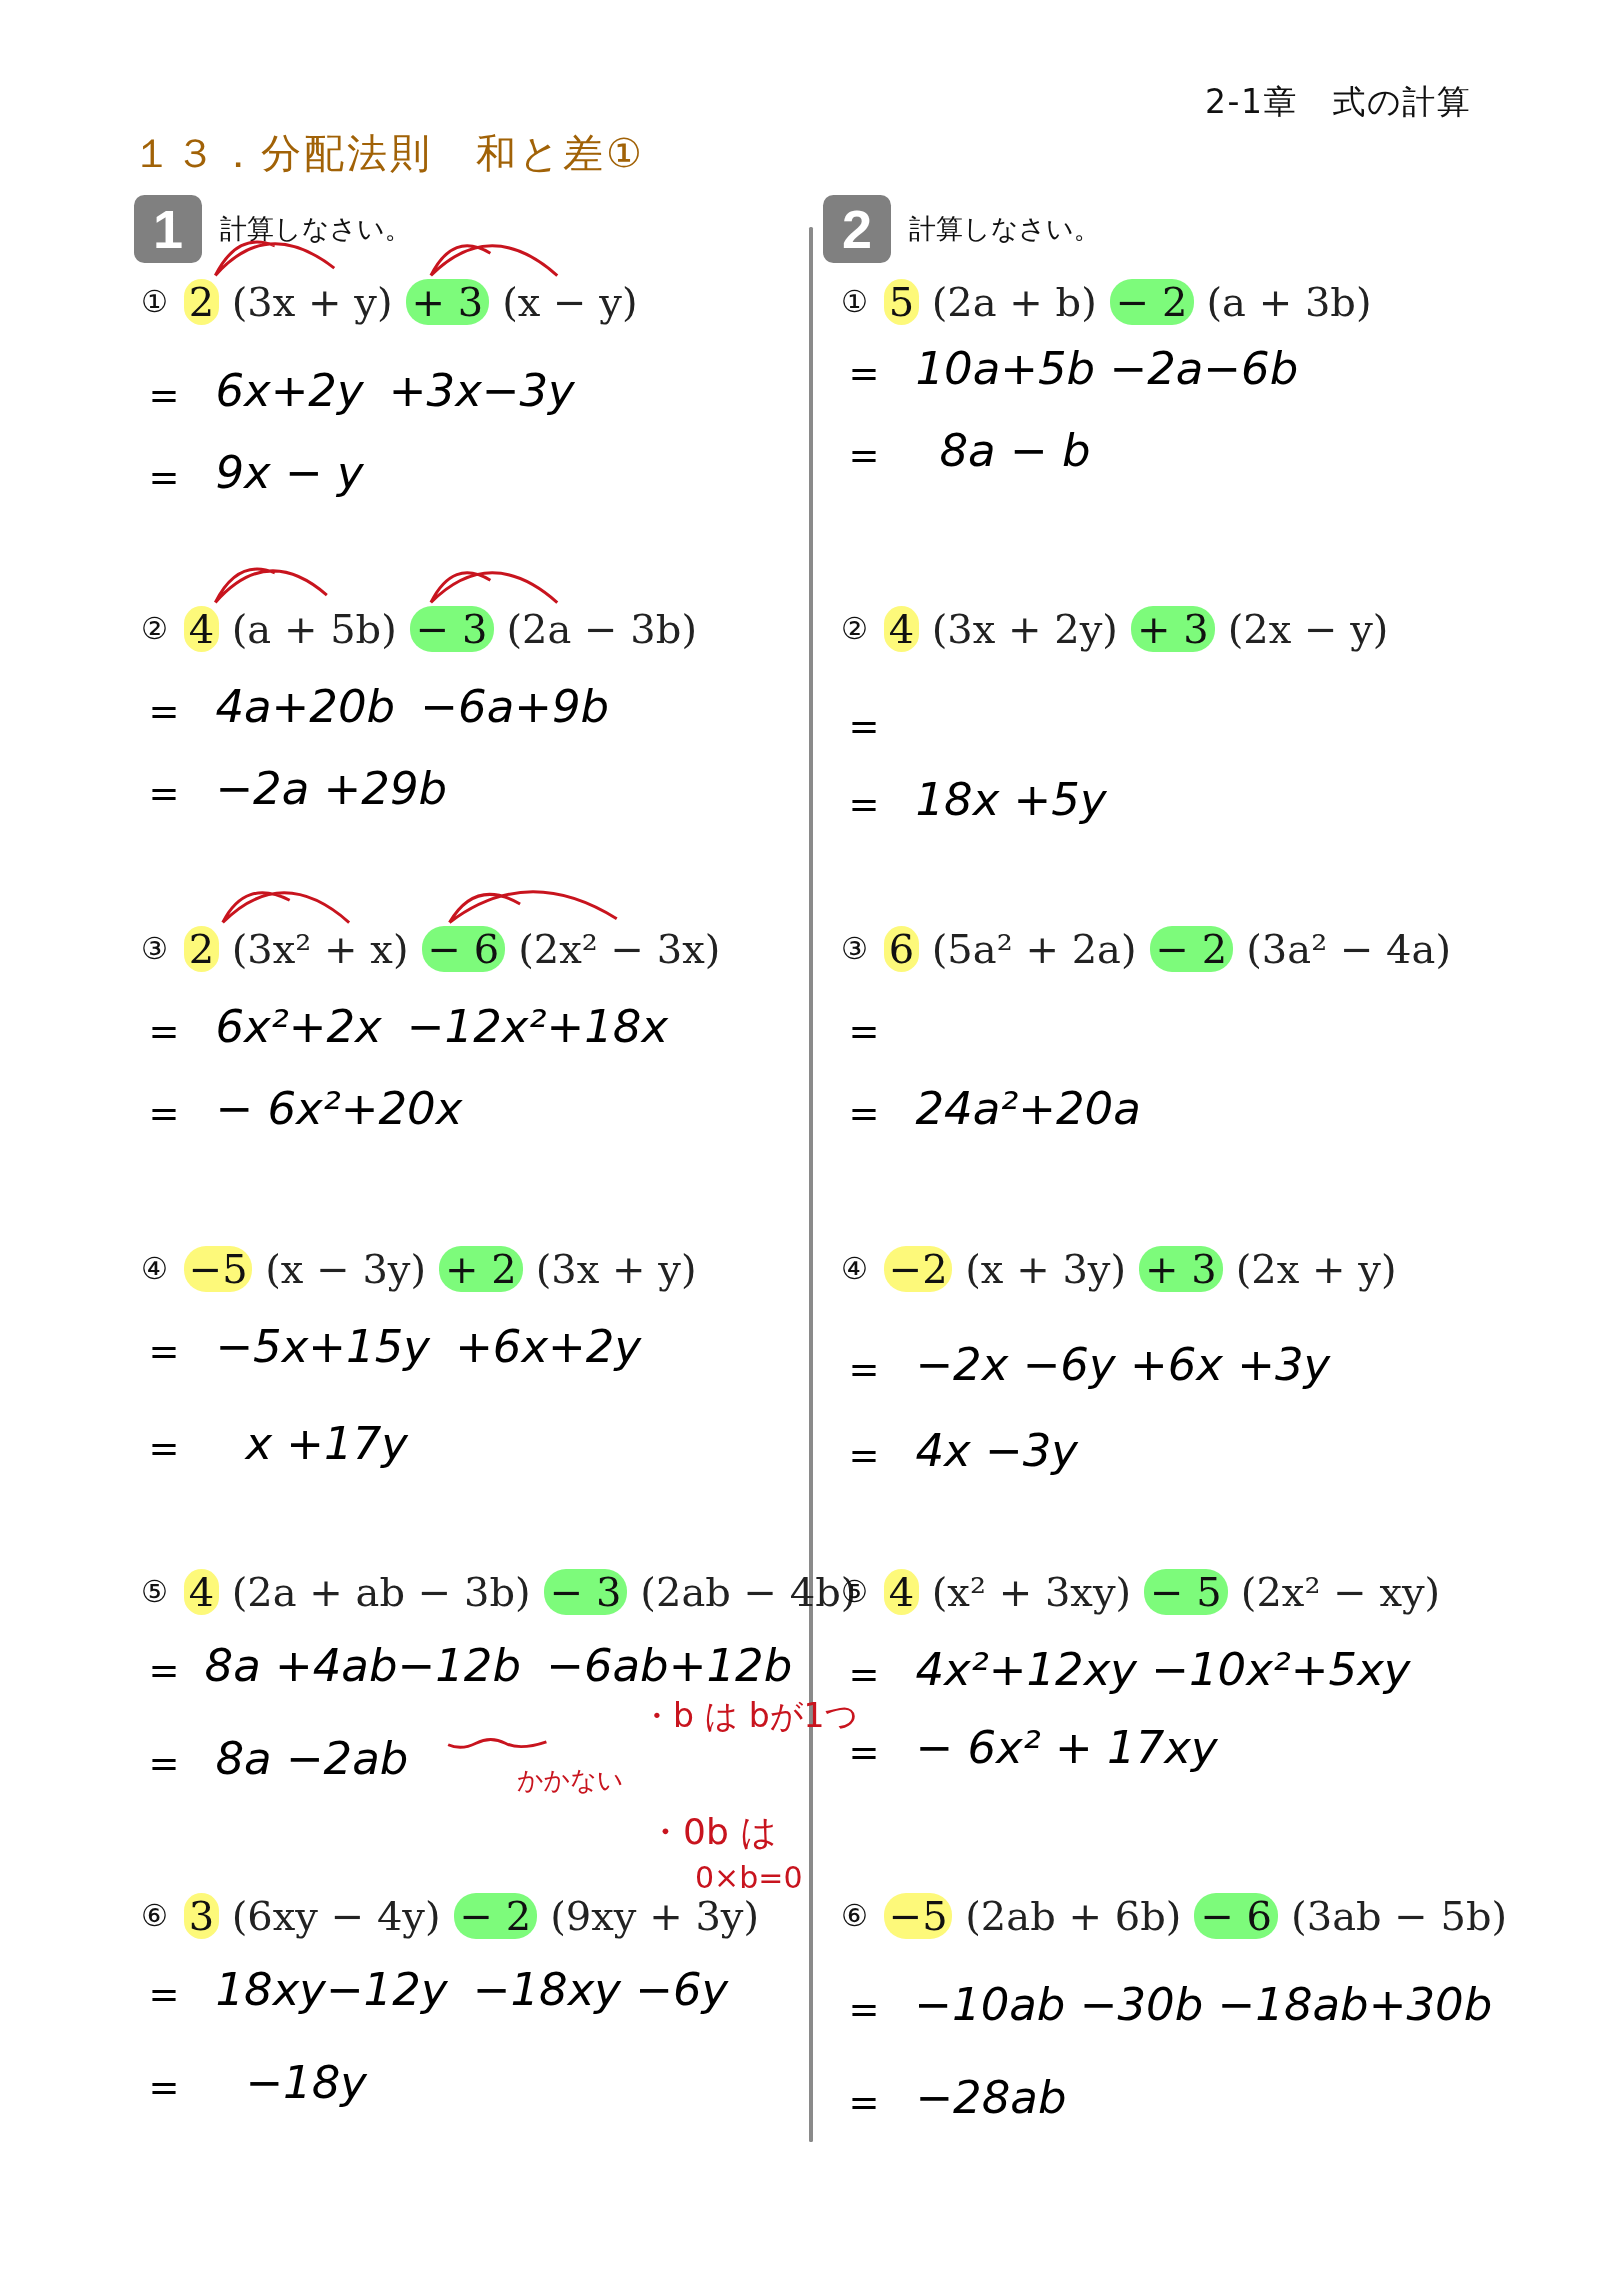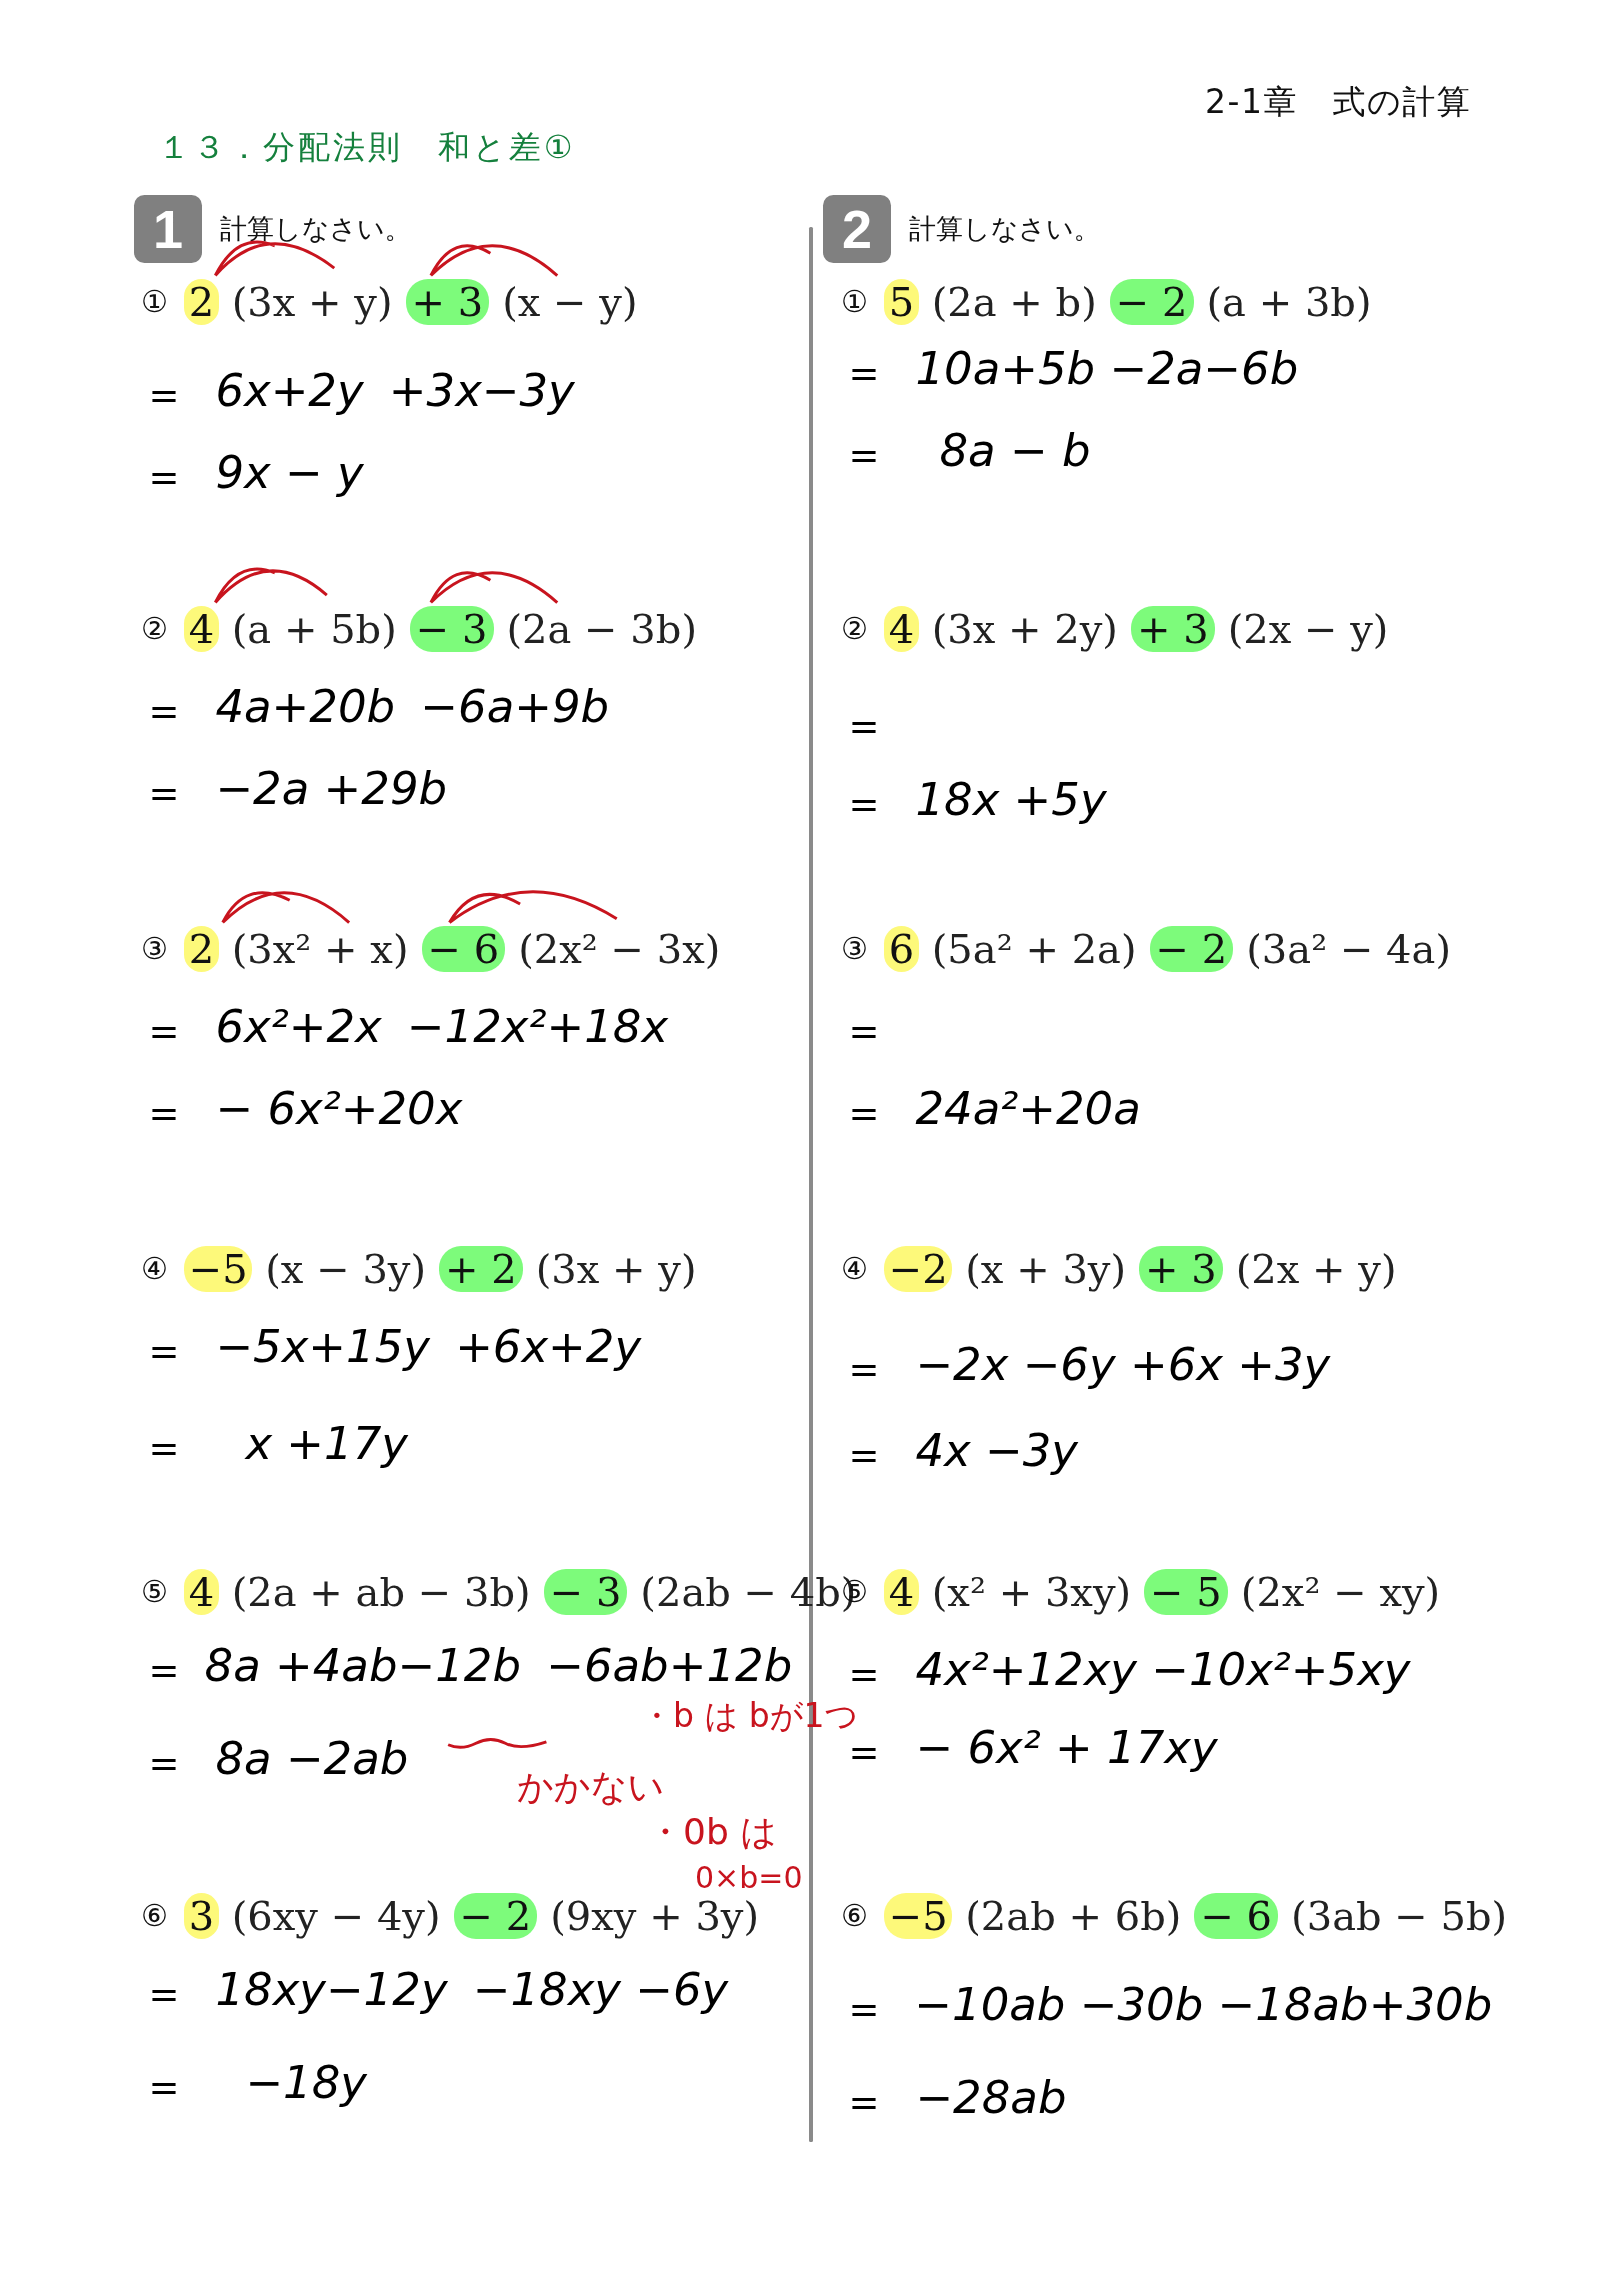--- a/index.html
+++ b/index.html
@@ -1,20 +1,20 @@
 <!DOCTYPE html>
 <html style="font-size:12px"><head>
 <meta charset="utf-8">
 <style>
   * { box-sizing: border-box; margin: 0; padding: 0; }
   html, body { width: 1624px; height: 2295px; background: #ffffff; overflow: hidden; }
   body { position: relative; font-family: "DejaVu Sans", sans-serif; color: #111; }
 
   .chapter-label { position: absolute; left: 1205px; top: 80px; font-size: 33px; letter-spacing: 1.5px; color: #111; }
-  .page-title { position: absolute; left: 132px; top: 126px; font-size: 32px; letter-spacing: 3px; color: #15803d; margin-left: 26px; }
+  .page-title { position: absolute; left: 132px; top: 126px; font-size: 40px; letter-spacing: 3px; color: #a16207; }
 
   .divider { position: absolute; left: 809px; top: 227px; width: 3.7px; height: 1915px; background: #8a8a8a; border-radius: 1.5px; }
 
   .section-head { position: absolute; display: flex; align-items: center; }
   .section-badge { width: 68px; height: 68px; background: #808080; border-radius: 10.4px; color: #fff;
     font-family: "Liberation Sans", sans-serif; font-weight: bold; font-size: 54px; display: flex; align-items: center; justify-content: center; }
   .section-instr { margin-left: 18px; font-size: 27px; color: #111; }
 
   .problem { position: absolute; width: 669px; }
   .prob-expr { position: relative; height: 67px; display: flex; align-items: center;
@@ -157,21 +157,21 @@
   </div>
   <div class="work-line" style="height:93px;">
     <span class="eq">=</span>
     <span class="seg">8a −2ab</span>
   </div>
 </div>
 
 <svg style="position:absolute; left:446px; top:1733px;" width="104" height="22" viewBox="0 0 140 30">
   <path d="M2 16 Q20 24 40 14 T80 14 T136 12" stroke="#c8141e" stroke-width="4" fill="none"></path>
 </svg>
-<div class="annot" style="left:517px; top:1763px; font-size:36px;">かかない</div>
+<div class="annot" style="left:517px; top:1763px; font-size:26px;">かかない</div>
 <div class="annot" style="left:640px; top:1694px; font-size:33px;">・b は bが1つ</div>
 <div class="annot" style="left:647px; top:1808px; font-size:36px;">・0b は</div>
 <div class="annot" style="left:695px; top:1860px; font-size:30px;">0×b=0</div>
 
 <div class="problem" style="left:141px; top:1882px;">
   <div class="prob-expr">
     <span class="prob-num">⑥</span>
     <span class="hl-y">3</span>
     <span class="expr-part">(6xy − 4y)</span>
     <span class="hl-g">− 2</span>

